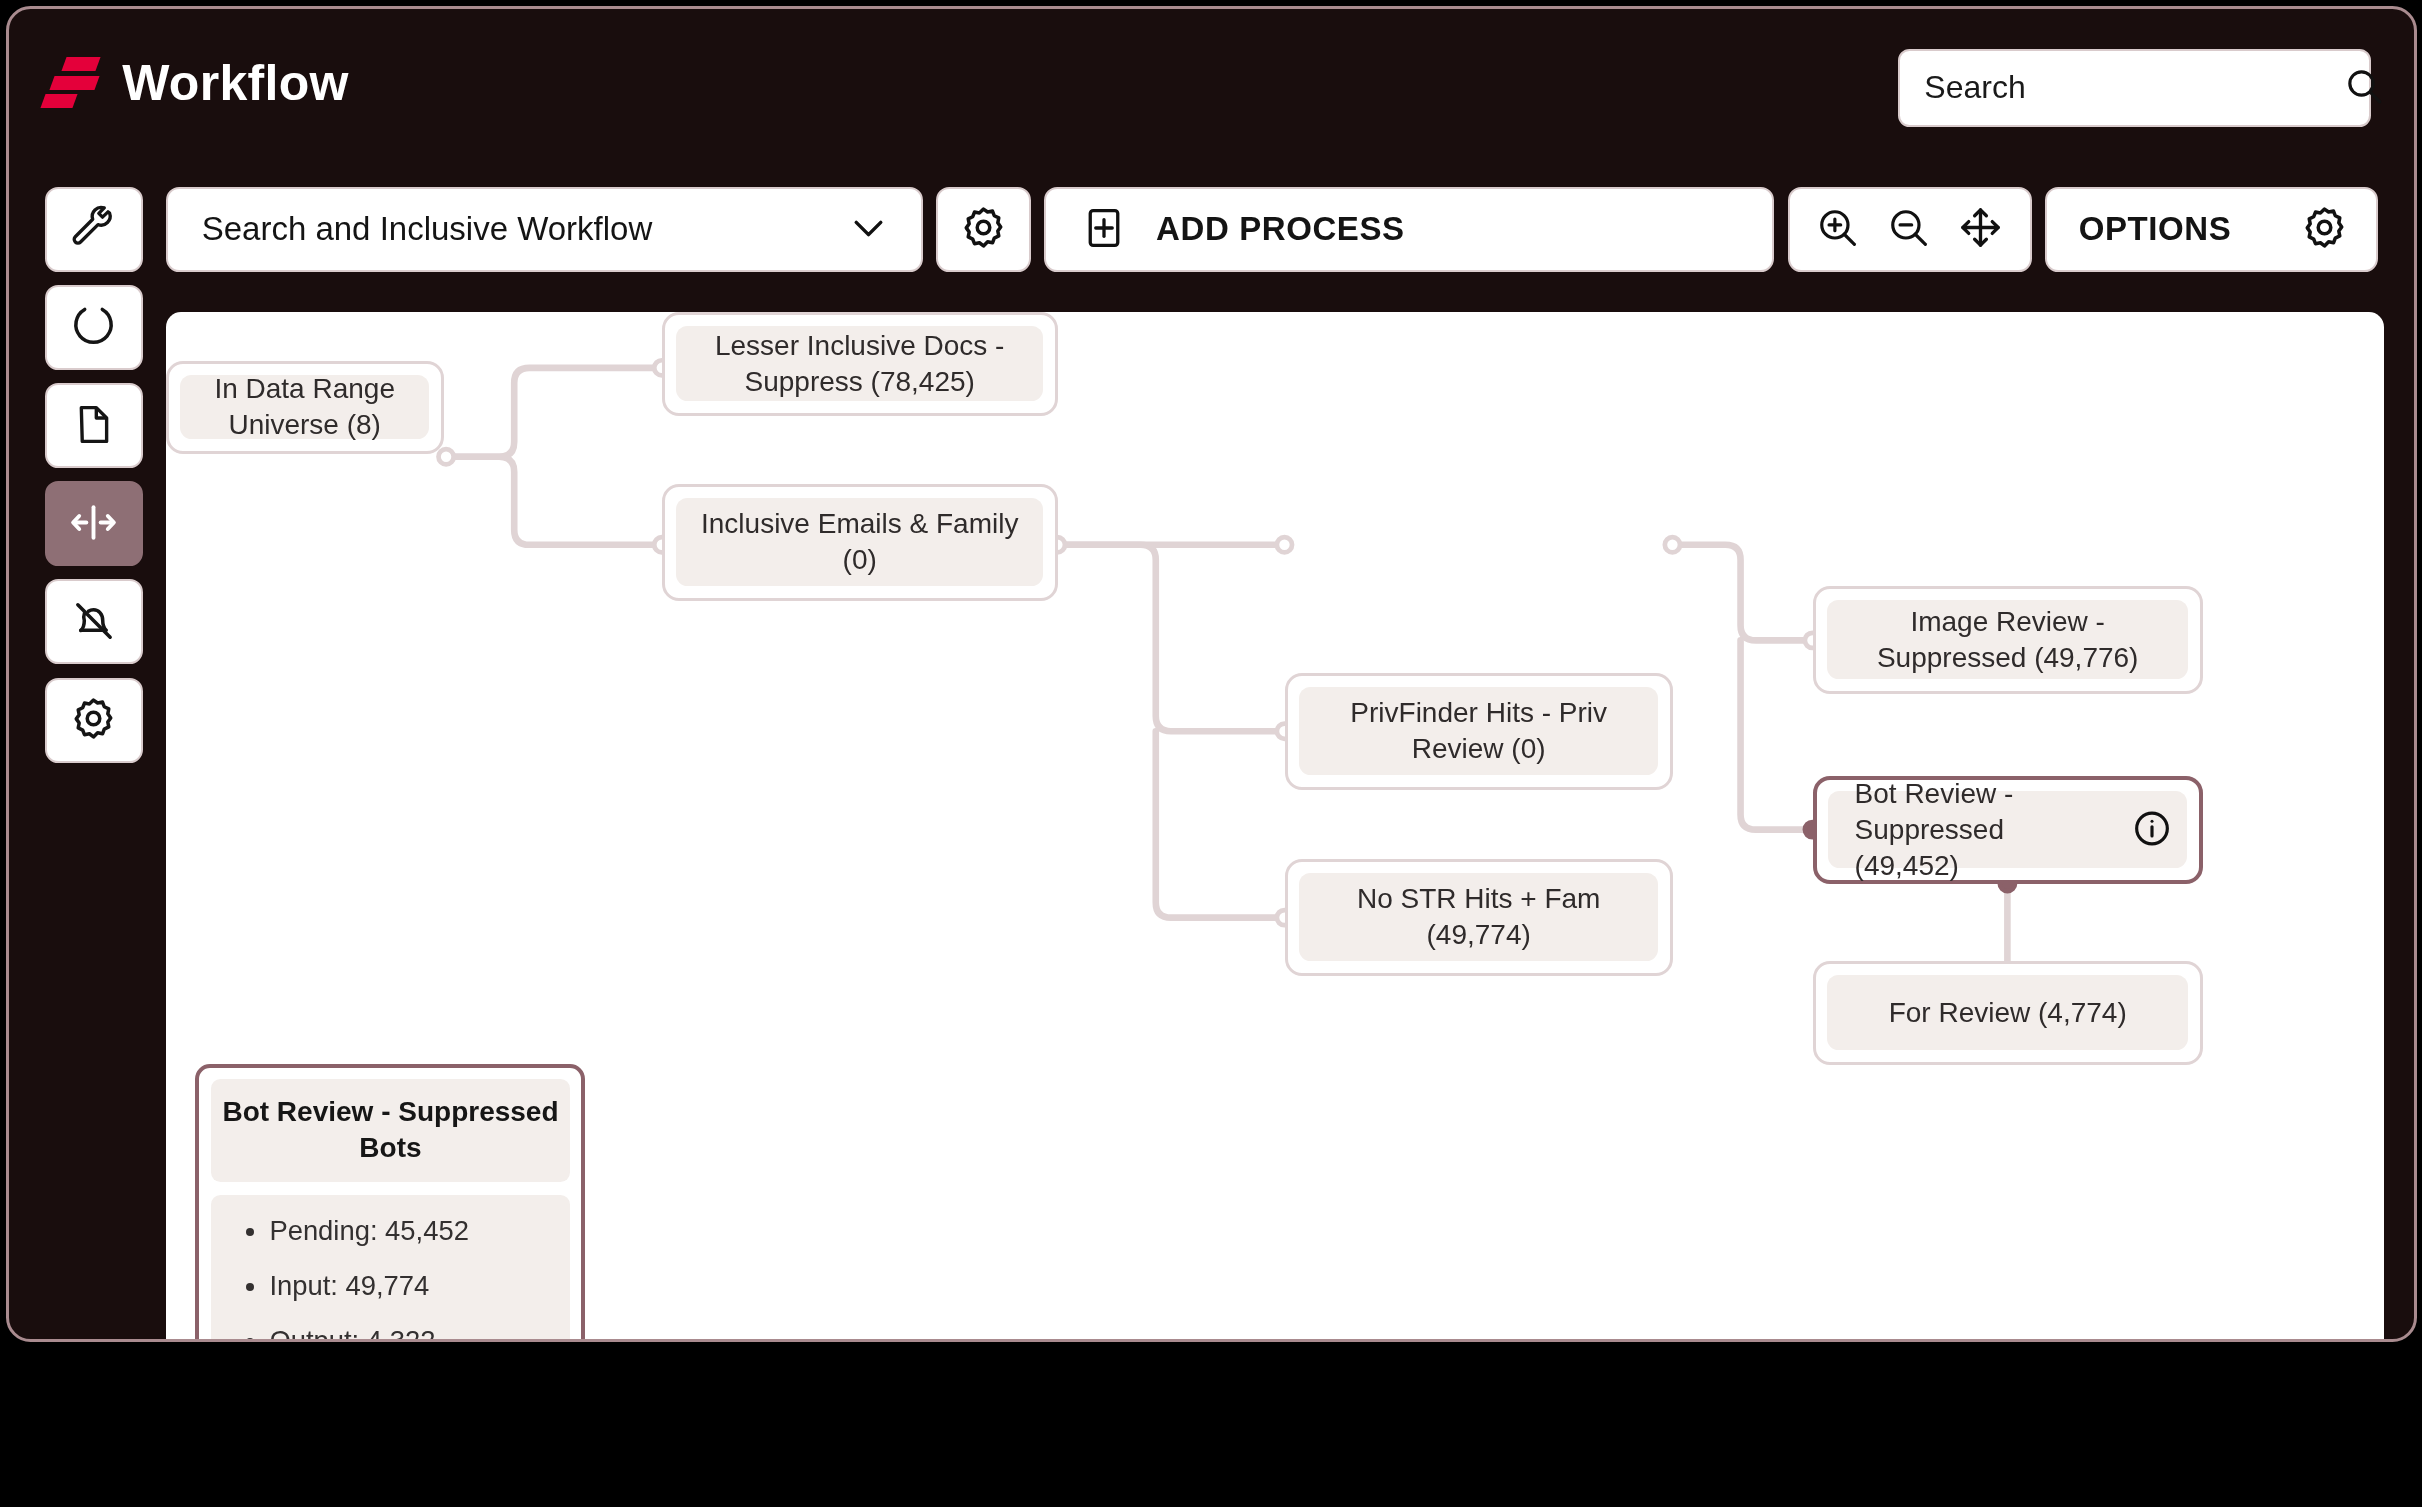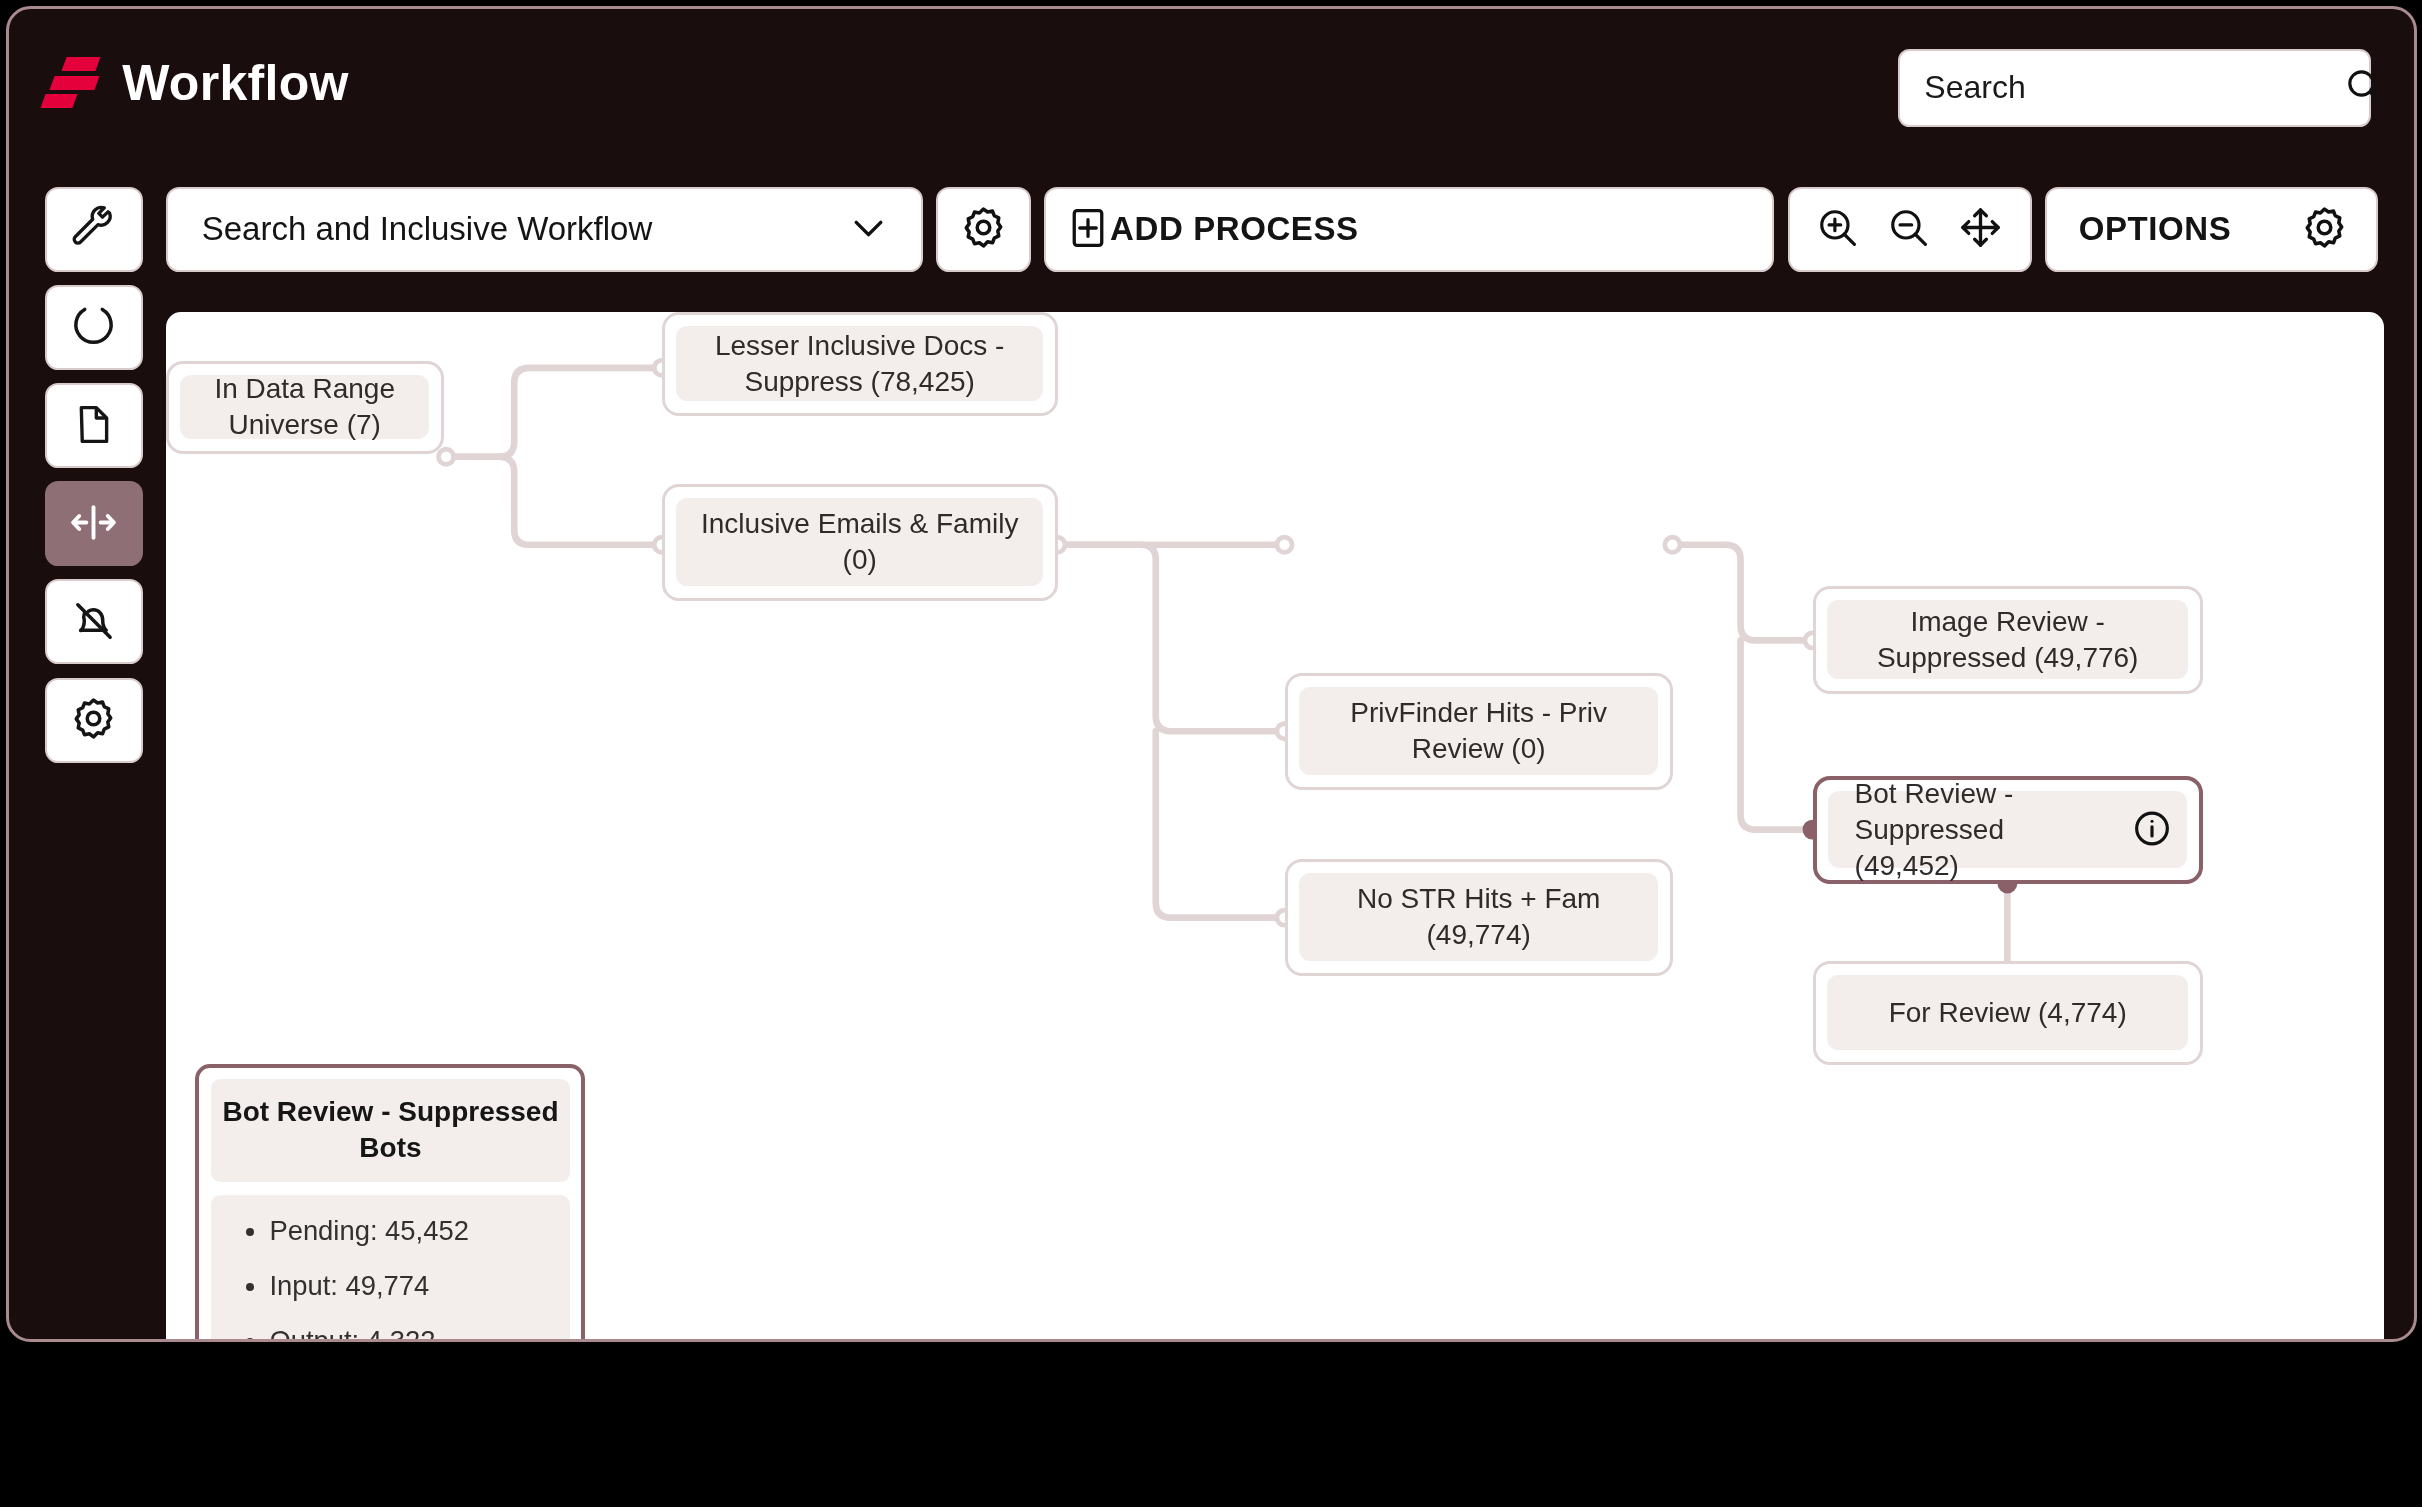--- a/index.html
+++ b/index.html
@@ -145,21 +145,22 @@
     padding: 0 28px 0 34px;
     cursor: pointer;
   }
   #wf-select-label {
     font-size: 33px;
     color: #141414;
   }
   #wf-settings-btn { width: 95px; justify-content: center; }
   #add-process-btn {
     flex: 1;
-    padding-left: 20px;
+    padding-left: 36px;
+    gap: 30px;
     cursor: pointer;
   }
   #add-process-label {
     font-size: 33px;
     font-weight: bold;
     letter-spacing: 0.6px;
     color: #141414;
   }
   #zoom-group {
     width: 244px;
@@ -464,21 +465,21 @@
         <circle cx="1946" cy="741" r="8"></circle>
       </g>
       <g fill="#8B6169" stroke="#8B6169" stroke-width="5">
         <circle cx="1740" cy="547" r="8"></circle>
         <circle cx="1946" cy="604" r="8"></circle>
       </g>
     </svg>
 
     <div class="node" style="left:0px;  top:49px;  width:278px; height:93px;">
       <div class="node-inner">
-        <span class="node-label">In Data Range Universe (7)</span>
+        <span class="node-label">In Data Range Universe (8)</span>
       </div>
     </div>
 
     <div class="node" style="left:496px; top:0px;   width:396px; height:104px;">
       <div class="node-inner">
         <span class="node-label">Lesser Inclusive Docs - Suppress (78,425)</span>
       </div>
     </div>
 
     <div class="node" style="left:496px; top:172px; width:396px; height:117px;">

